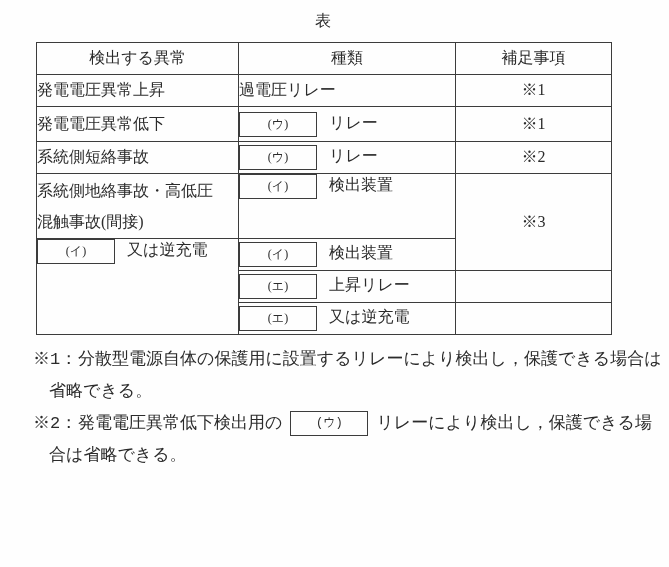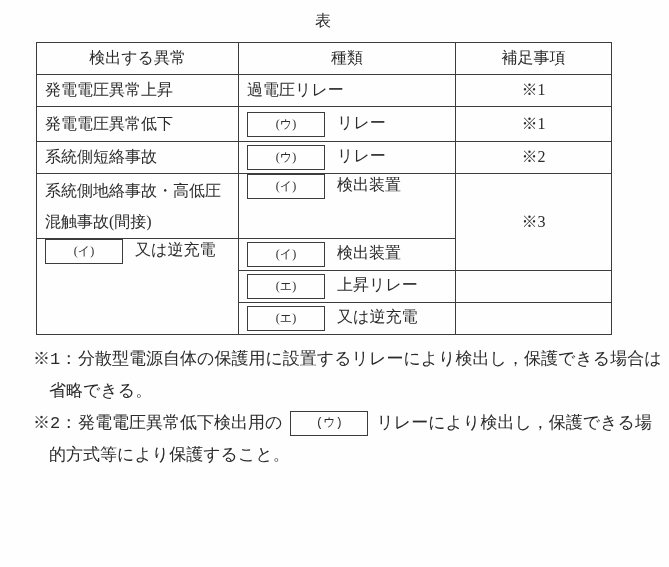--- a/index.html
+++ b/index.html
@@ -20,21 +20,21 @@
 
   
   table.main{
     position:absolute;left:36px;top:42px;width:575px;
     border-collapse:collapse;table-layout:fixed;
   }
   table.main th,table.main td{
     border:1px solid #3c3c3c;
     font-weight:normal;
     font-size:16px;
-    padding:0 8px;
+    padding:0 0;
     overflow:hidden;
   }
   table.main th{text-align:center;}
   .h32{height:32px;} .h35{height:35px;} .h65{height:65px;}
   .c-anomaly{text-align:left;}
   .c-kind{text-align:left;}
   .c-note{text-align:center;padding:0 2px;}
   .v-top{vertical-align:top;padding-top:4px;}
   .two-line{line-height:31px;}
 
@@ -134,17 +134,17 @@
     <div class="note-line">
       <span class="note-label">※1：</span><span>分散型電源自体の保護用に設置するリレーにより検出し，保護できる場合は</span>
     </div>
     <div class="note-line cont">
       <span>省略できる。</span>
     </div>
     <div class="note-line">
       <span class="note-label">※2：</span><span>発電電圧異常低下検出用の</span><span class="blank-box inline-box">(ウ)</span><span>リレーにより検出し，保護できる場</span>
     </div>
     <div class="note-line cont">
-      <span>的方式等により保護すること。</span>
+      <span>合は省略できる。</span>
     </div>
   </div>
 
 </div>
 
 </body></html>

